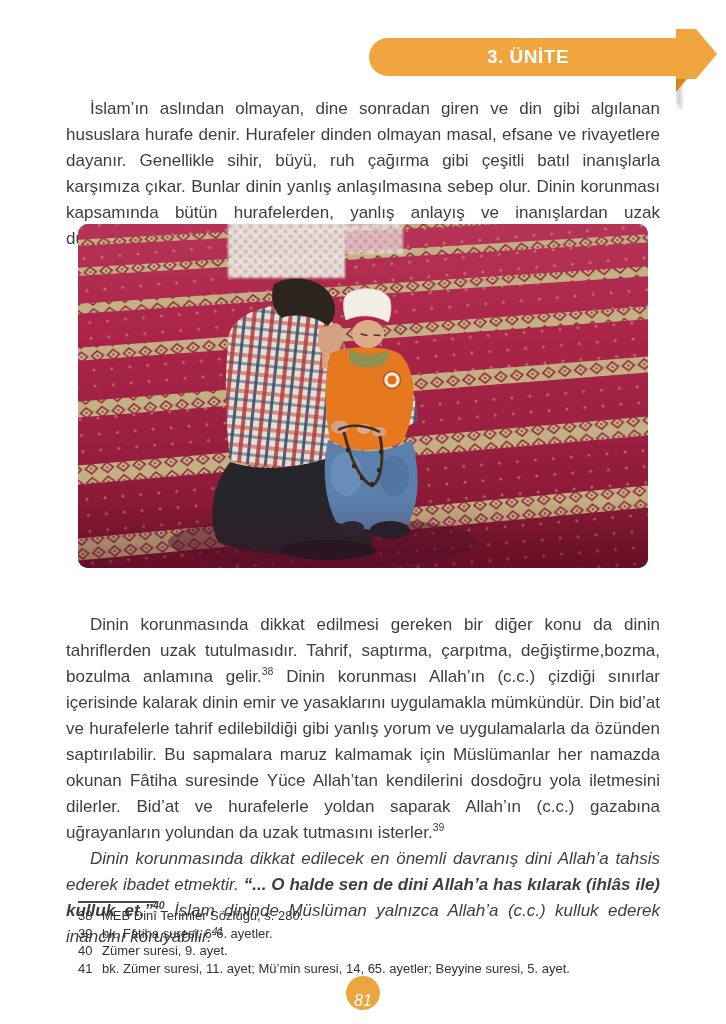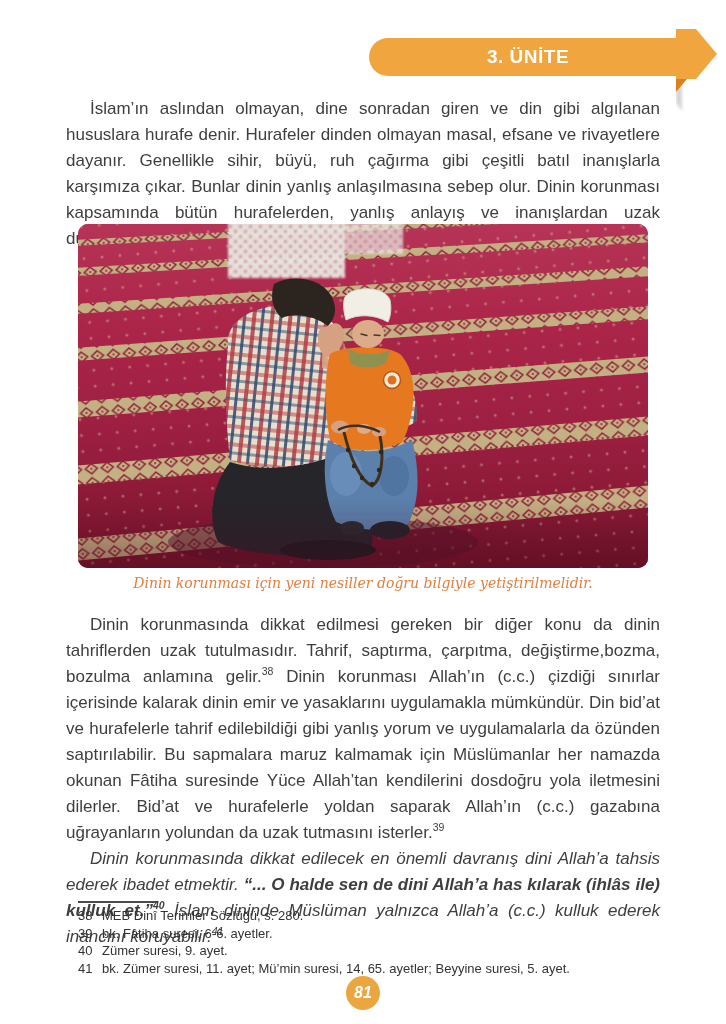--- a/index.html
+++ b/index.html
@@ -48,22 +48,22 @@
   }
   
   .footnotes{position:absolute;left:78px;top:901px;width:580px;}
   .fn-rule{width:79px;border-top:2px solid #4a4a4a;margin-bottom:4px;}
   .fn-row{display:flex;font-size:13px;line-height:17.5px;color:var(--foot-ink);}
   .fn-num{flex:0 0 24px;}
   .fn-text{flex:1;}
   
   .pagenum{
     position:absolute;left:346px;top:976px;width:34px;height:34px;border-radius:50%;
-    background:#ECA63F;color:#ffffff;display:flex;align-items:center;justify-content:center;
-    font-style:italic;font-weight:700;font-size:16px;
+    background:#ECA63F;color:#ffffff;display:flex;align-items:flex-end;justify-content:center;
+    font-style:italic;font-weight:400;font-size:16px;
   }
 </style>
 </head>
 <body>
 
 <div class="page">
 
   <div class="unit-tab">
     <div class="unit-tab-bar">
       <span class="unit-tab-label">3. ÜNİTE</span>
@@ -182,21 +182,20 @@
         <circle cx="284" cy="254" r="2.2" fill="#33251a"></circle>
         <circle cx="294" cy="260" r="2.2" fill="#33251a"></circle>
         <circle cx="301" cy="246" r="2.2" fill="#33251a"></circle>
         <circle cx="303" cy="228" r="2.2" fill="#33251a"></circle>
       </g>
 
       <rect x="0" y="0" width="570" height="344" fill="url(#vig)"></rect>
     </svg>
   </figure>
 
-  <figcaption class="caption">Dinin korunması için yeni nesiller doğru bilgiyle yetiştirilmelidir.</figcaption>
 
   <div class="textblock" style="top:612px;position:absolute;">
     <p><span>Dinin korunmasında dikkat edilmesi gereken bir diğer konu da dinin tahriflerden uzak tutulmasıdır. Tahrif, saptırma, çarpıtma, değiştirme,bozma, bozulma anlamına gelir.</span><sup>38</sup><span> Dinin korunması Allah’ın (c.c.) çizdiği sınırlar içerisinde kalarak dinin emir ve yasaklarını uygulamakla mümkündür. Din bid’at ve hurafelerle tahrif edilebildiği gibi yanlış yorum ve uygulamalarla da özünden saptırılabilir. Bu sapmalara maruz kalmamak için Müslümanlar her namazda okunan Fâtiha suresinde Yüce Allah’tan kendilerini dosdoğru yola iletmesini dilerler. Bid’at ve hurafelerle yoldan saparak Allah’ın (c.c.) gazabına uğrayanların yolundan da uzak tutmasını isterler.</span><sup>39</sup></p>
     <p><span>Dinin korunmasında dikkat edilecek en önemli davranış dini Allah’a tahsis ederek ibadet etmektir. </span><span class="b">“... O halde sen de dini Allah’a has kılarak (ihlâs ile) kulluk et.”</span><sup class="b">40</sup><span> İslam dininde Müslüman yalnızca Allah’a (c.c.) kulluk ederek inancını koruyabilir.</span><sup>41</sup></p>
   </div>
 
   <div class="footnotes">
     <div class="fn-rule"></div>
     <div>
         <div class="fn-row">

